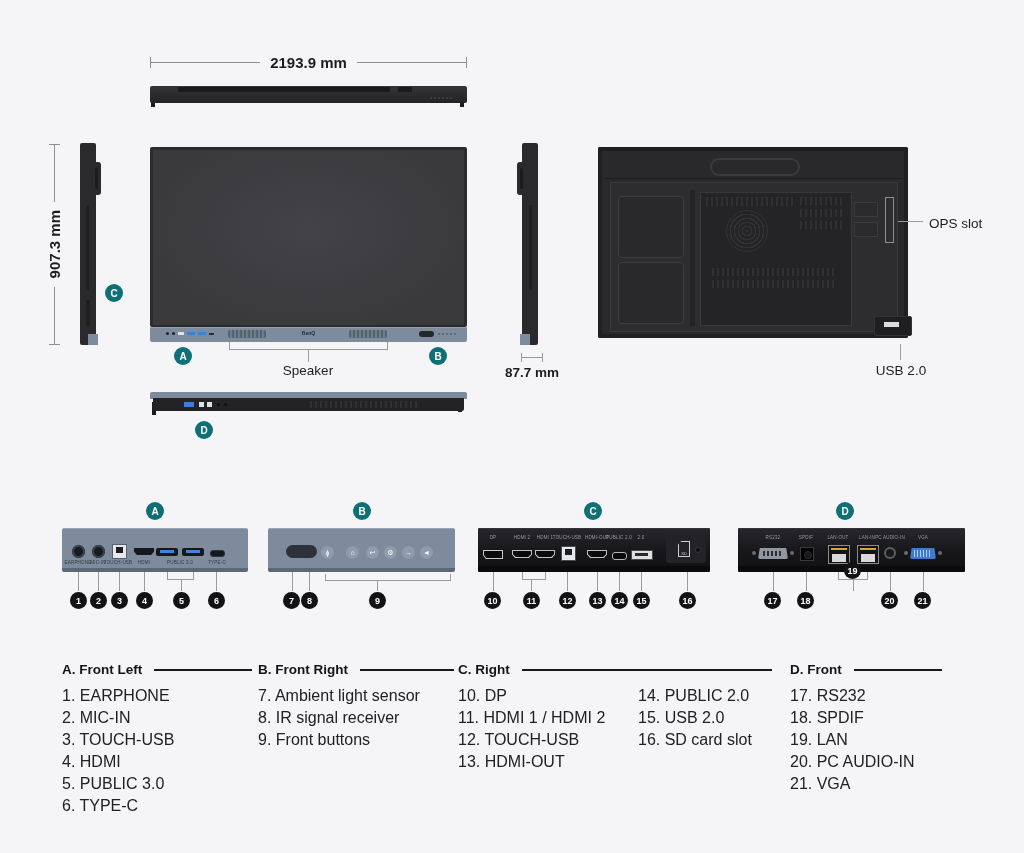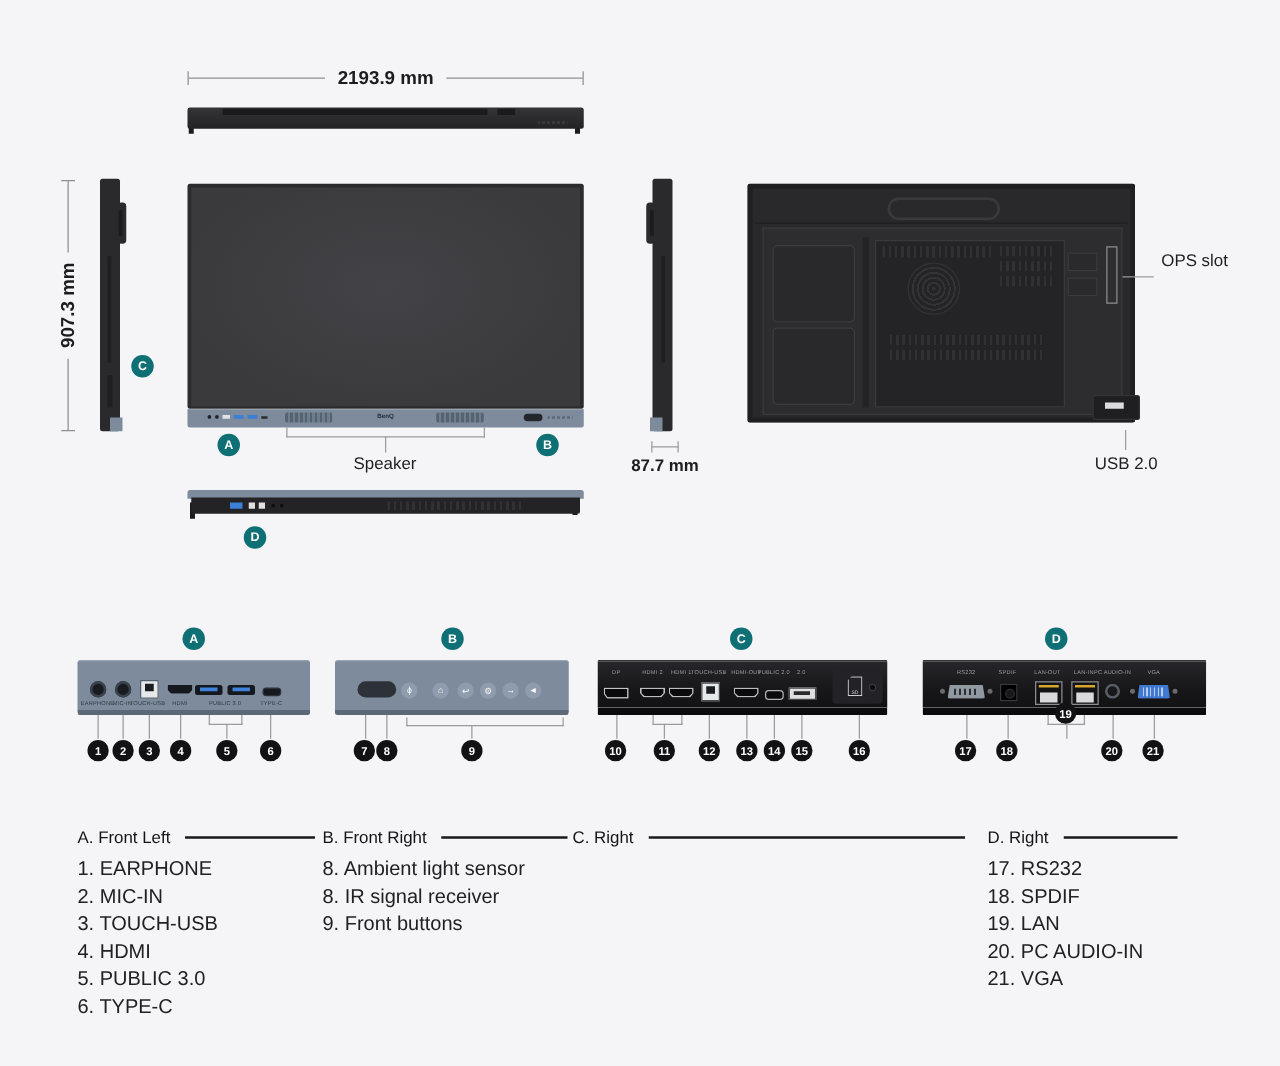--- a/index.html
+++ b/index.html
@@ -32,21 +32,21 @@
               border-top:1px solid #333338;border-bottom:6px solid #0b0b0d;border-radius:1px;}
   .tiny{position:absolute;font-size:4.5px;letter-spacing:.2px;color:#2f3a45;white-space:nowrap;transform:translateX(-50%);}
   .tinyd{position:absolute;font-size:4.5px;letter-spacing:.2px;color:#9b9ba0;white-space:nowrap;transform:translateX(-50%);}
   .vent{background:repeating-linear-gradient(90deg,#313133 0 2px,#232325 2px 5px);}
   .vent2{background:repeating-linear-gradient(90deg,#55626f 0 2px,#6e7d8c 2px 4px);border-radius:2px;}
   .btn{position:absolute;width:13px;height:13px;border-radius:50%;background:#8e9cad;color:#fdfdfd;
        font-size:7px;display:flex;align-items:center;justify-content:center;}
   
   .legend{position:absolute;}
   .legend-head{display:flex;align-items:center;}
-  .legend-title{font-size:13.5px;font-weight:normal;color:#141414;white-space:nowrap;}
+  .legend-title{font-size:13.5px;font-weight:bold;color:#141414;white-space:nowrap;}
   .legend-rule{flex:1;height:2px;background:#1a1a1a;margin-left:12px;}
   .legend-item{font-size:16px;color:#212124;line-height:22px;white-space:nowrap;}
   .legend-items{margin-top:8px;}
 </style>
 </head>
 <body>
 
 <div class="stage">
 
   <div class="dim-h" style="left:150px;top:54px;width:317px;height:16px;">
@@ -134,21 +134,21 @@
     <div class="abs" style="left:726px;top:210px;width:40px;height:40px;border-radius:50%;border:1px solid #323234;background:repeating-radial-gradient(circle at 50% 50%,#333335 0 1.5px,#242426 1.5px 4px);"></div>
     <div class="abs vent" style="left:712px;top:268px;width:124px;height:8px;"></div>
     <div class="abs vent" style="left:712px;top:280px;width:124px;height:8px;"></div>
     <div class="abs" style="left:854px;top:202px;width:22px;height:13px;border:1px solid #3b3b3d;background:#2a2a2c;"></div>
     <div class="abs" style="left:854px;top:222px;width:22px;height:13px;border:1px solid #3b3b3d;background:#2a2a2c;"></div>
     <div class="abs" style="left:885px;top:197px;width:7px;height:44px;border:1px solid #8d8d8f;background:#2e2e30;"></div>
     <div class="abs" style="left:874px;top:316px;width:36px;height:18px;background:#1f1f21;border:1px solid #333335;border-radius:2px;"></div>
     <div class="abs" style="left:884px;top:322px;width:15px;height:5px;background:#dcdcde;"></div>
   </div>
   <div class="cline" style="left:898px;top:221px;width:25px;height:1px;"></div>
-  <div class="lbl" style="left:929px;top:201px;">OPS slot</div>
+  <div class="lbl" style="left:929px;top:216px;">OPS slot</div>
   <div class="cline" style="left:900px;top:344px;width:1px;height:16px;"></div>
   <div class="lbl" style="left:866px;top:363px;width:70px;text-align:center;">USB 2.0</div>
 
   <div>
     <div class="abs" style="left:152px;top:402px;width:4px;height:13px;background:#1b1b1d;"></div>
     <div class="abs" style="left:458px;top:396px;width:4px;height:16px;background:#1b1b1d;"></div>
     <div class="abs" style="left:150px;top:392px;width:317px;height:7px;background:#7d8b9c;border-radius:2px 2px 0 0;"></div>
     <div class="abs" style="left:153px;top:398px;width:311px;height:13px;background:#232326;border-radius:0 0 2px 2px;"></div>
     <div class="abs vent" style="left:310px;top:401px;width:110px;height:7px;"></div>
     <div class="abs" style="left:184px;top:402px;width:10px;height:5px;background:#3c7fd6;"></div>
@@ -327,38 +327,49 @@
       <div class="legend-item">6. TYPE-C</div>
     </div>
   </div>
 
   <div class="legend" style="left:258px;top:662px;width:196px;">
     <div class="legend-head">
       <span class="legend-title">B. Front Right</span>
       <span class="legend-rule"></span>
     </div>
     <div class="legend-items">
-      <div class="legend-item">8. Ambient light sensor</div>
+      <div class="legend-item">7. Ambient light sensor</div>
       <div class="legend-item">8. IR signal receiver</div>
       <div class="legend-item">9. Front buttons</div>
     </div>
   </div>
 
   <div class="legend" style="left:458px;top:662px;width:314px;">
     <div class="legend-head">
       <span class="legend-title">C. Right</span>
       <span class="legend-rule"></span>
     </div>
     <div style="display:flex;">
+      <div class="legend-items" style="width:180px;">
+        <div class="legend-item">10. DP</div>
+        <div class="legend-item">11. HDMI 1 / HDMI 2</div>
+        <div class="legend-item">12. TOUCH-USB</div>
+        <div class="legend-item">13. HDMI-OUT</div>
+      </div>
+      <div class="legend-items">
+        <div class="legend-item">14. PUBLIC 2.0</div>
+        <div class="legend-item">15. USB 2.0</div>
+        <div class="legend-item">16. SD card slot</div>
+      </div>
     </div>
   </div>
 
   <div class="legend" style="left:790px;top:662px;width:152px;">
     <div class="legend-head">
-      <span class="legend-title">D. Right</span>
+      <span class="legend-title">D. Front</span>
       <span class="legend-rule"></span>
     </div>
     <div class="legend-items">
       <div class="legend-item">17. RS232</div>
       <div class="legend-item">18. SPDIF</div>
       <div class="legend-item">19. LAN</div>
       <div class="legend-item">20. PC AUDIO-IN</div>
       <div class="legend-item">21. VGA</div>
     </div>
   </div>

